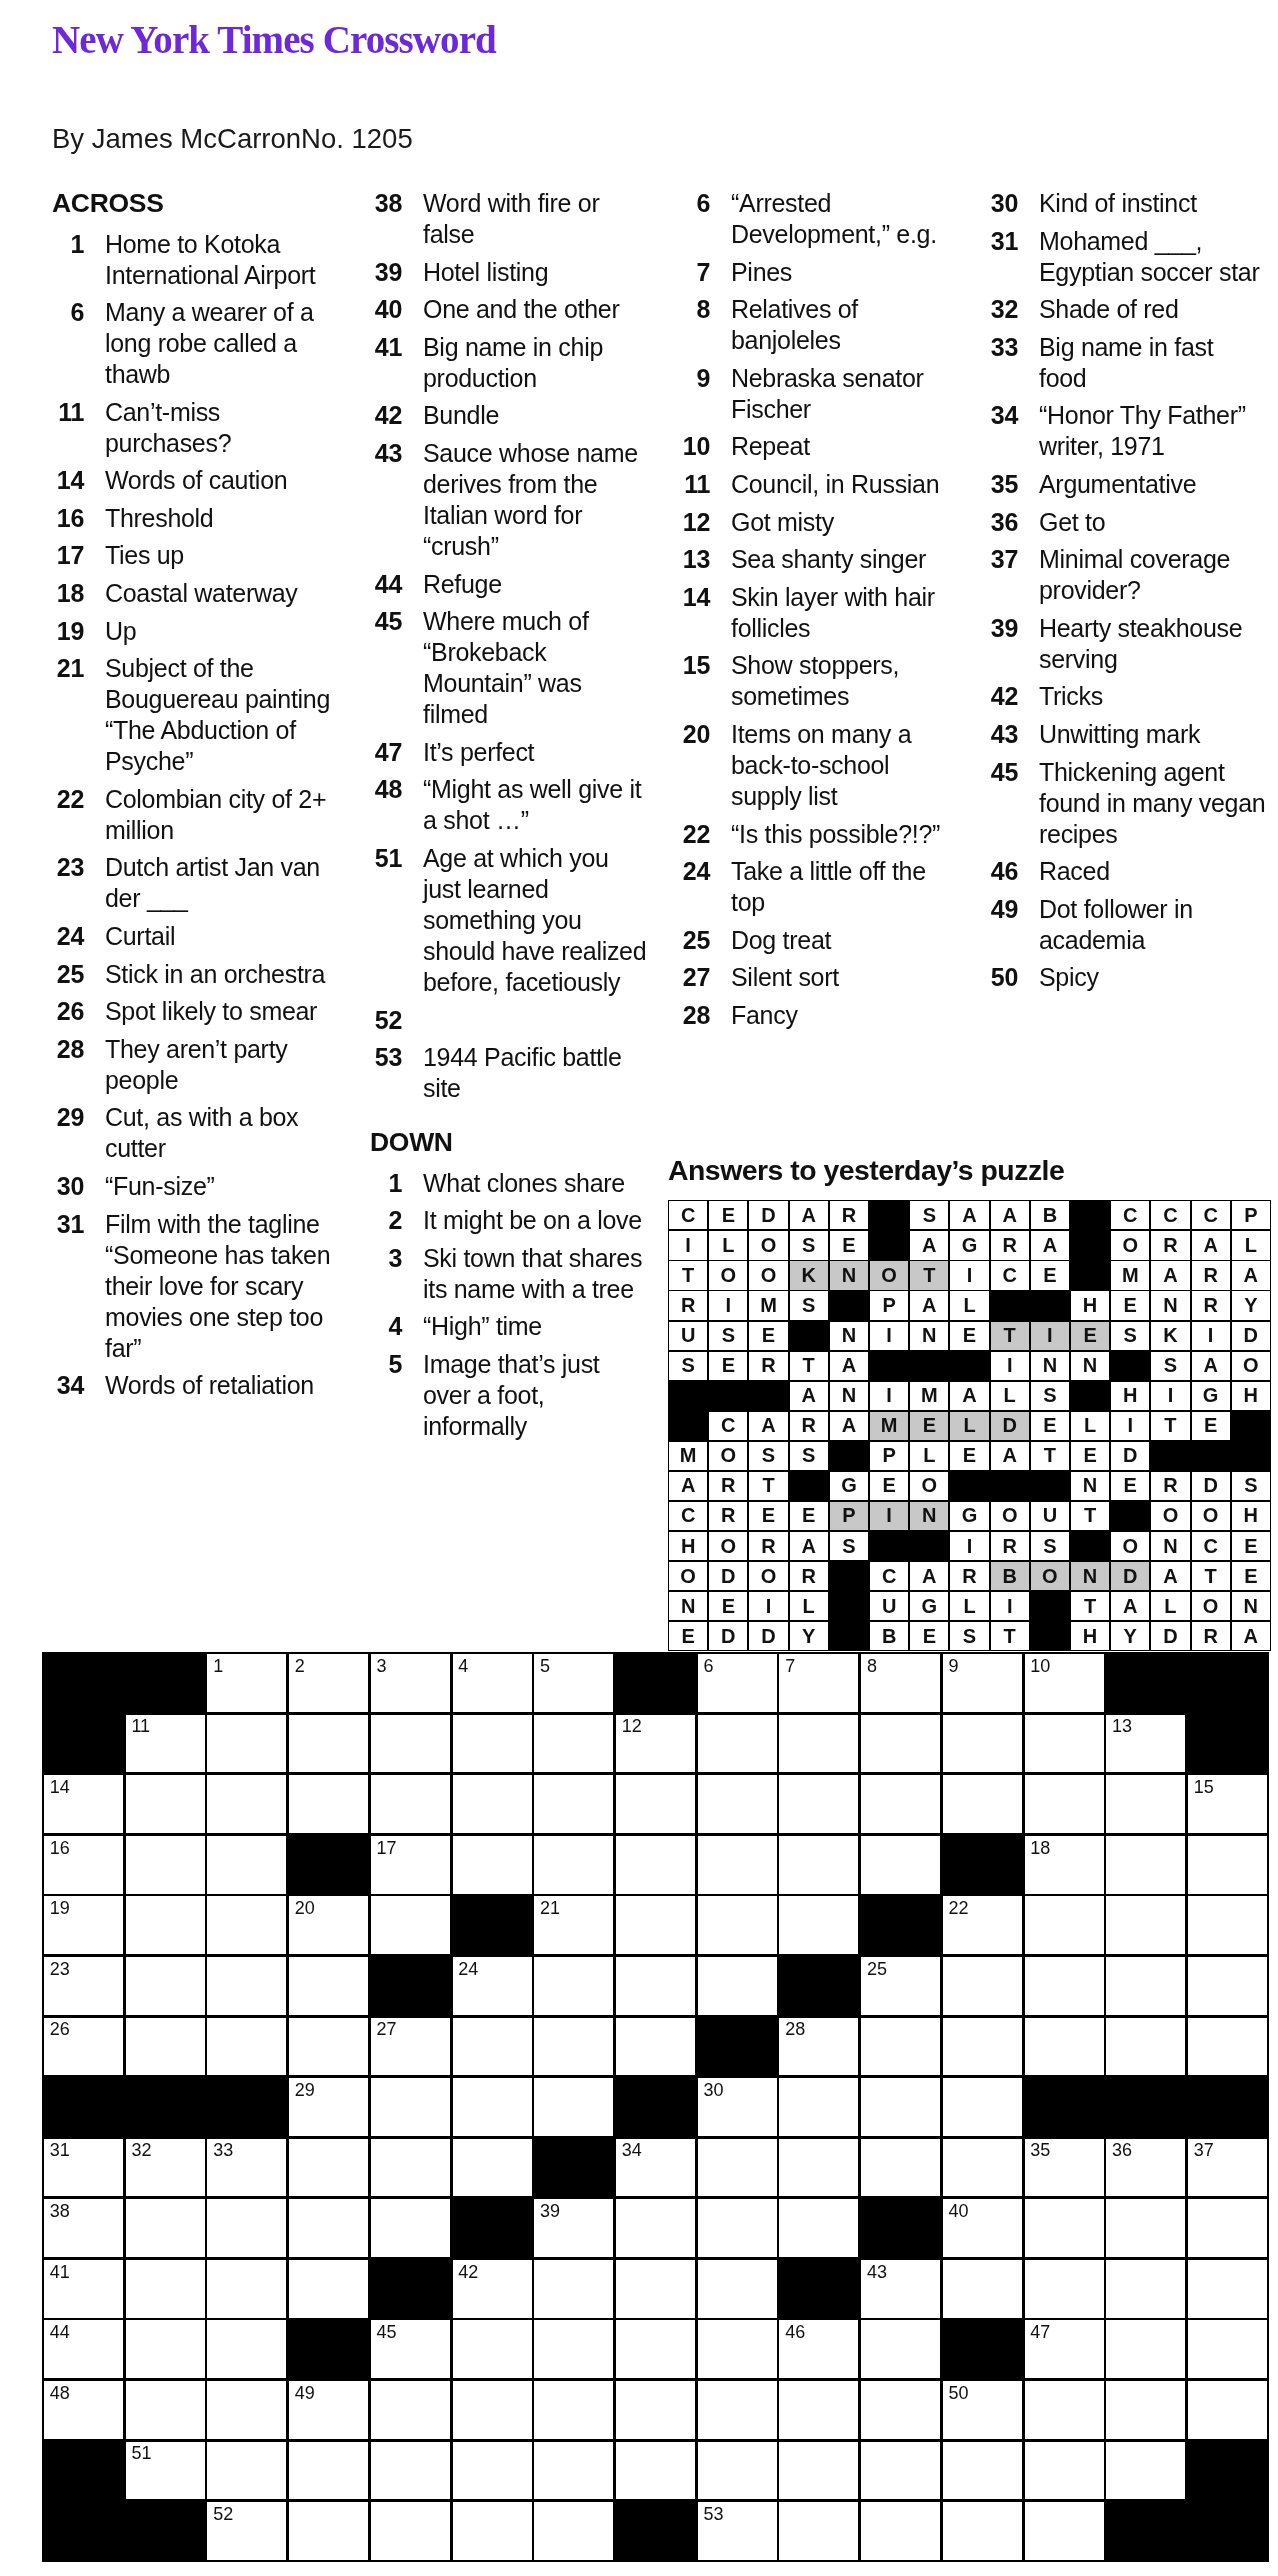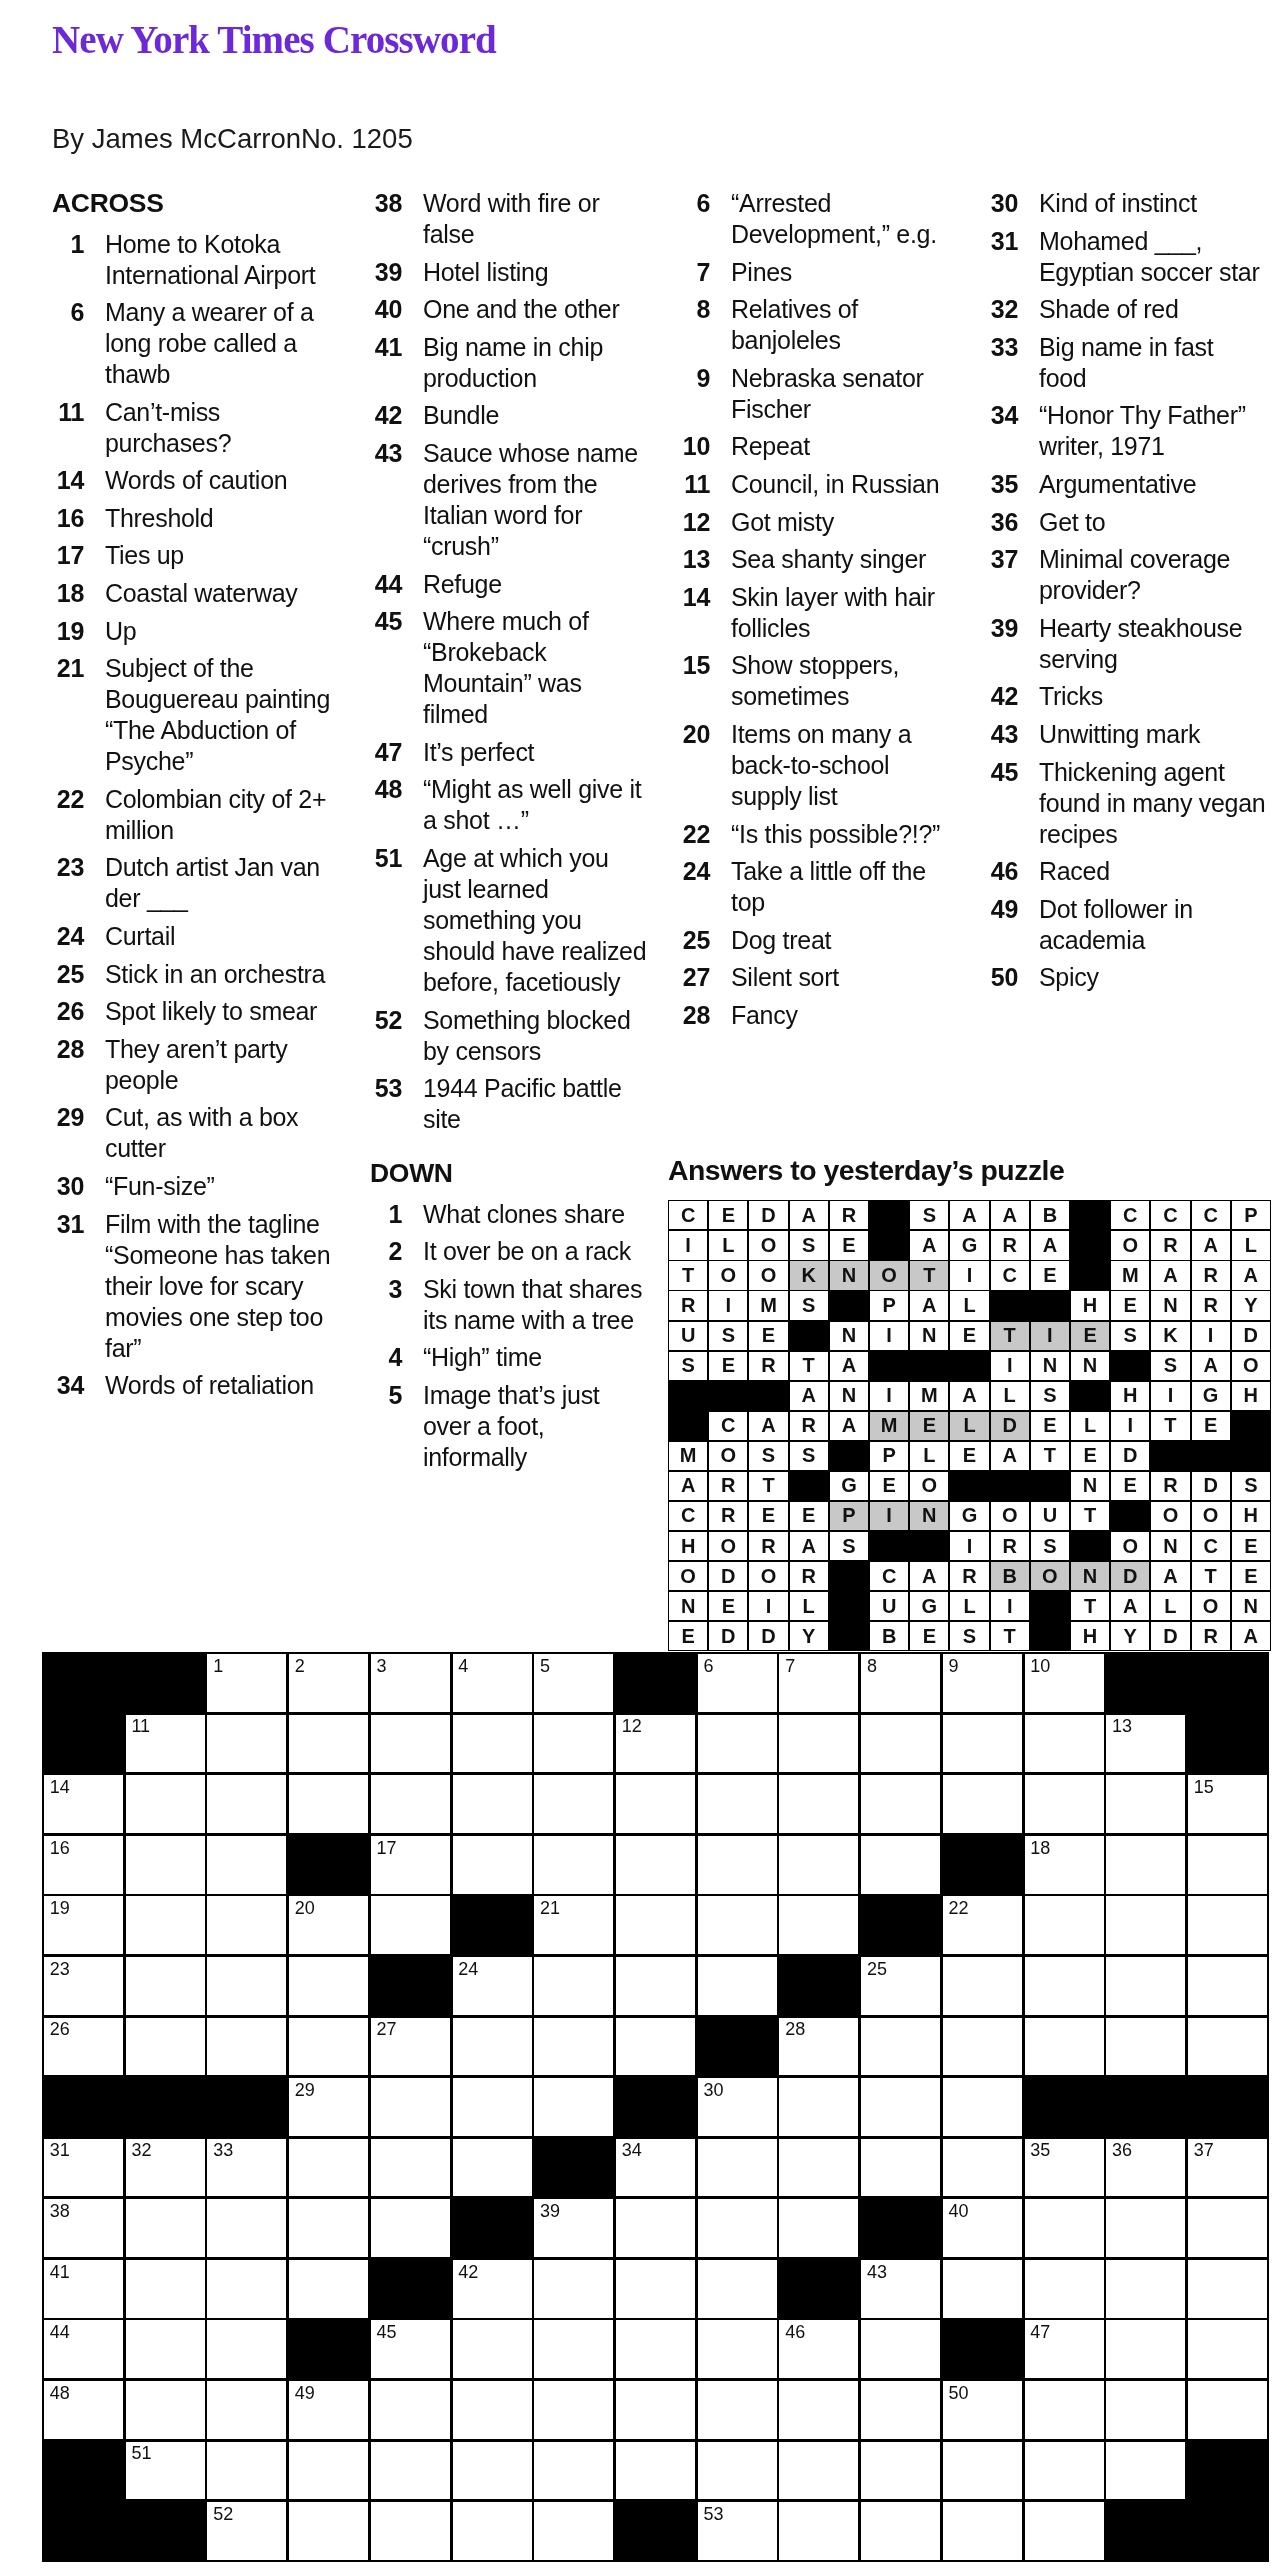--- a/index.html
+++ b/index.html
@@ -161,34 +161,33 @@
     <div class="clue">
       <span class="num">48</span>
       <span class="txt">“Might as well give it a shot …”</span>
     </div>
     <div class="clue">
       <span class="num">51</span>
       <span class="txt">Age at which you just learned something you should have realized before, facetiously</span>
     </div>
     <div class="clue">
       <span class="num">52</span>
-      <span class="txt">Something blocked by censors</span>
     </div>
     <div class="clue">
       <span class="num">53</span>
       <span class="txt">1944 Pacific battle site</span>
     </div>
     <div class="clue-header down-gap">DOWN</div>
     <div class="clue">
       <span class="num">1</span>
       <span class="txt">What clones share</span>
     </div>
     <div class="clue">
       <span class="num">2</span>
-      <span class="txt">It over be on a rack</span>
+      <span class="txt">It might be on a love</span>
     </div>
     <div class="clue">
       <span class="num">3</span>
       <span class="txt">Ski town that shares its name with a tree</span>
     </div>
     <div class="clue">
       <span class="num">4</span>
       <span class="txt">“High” time</span>
     </div>
     <div class="clue">

